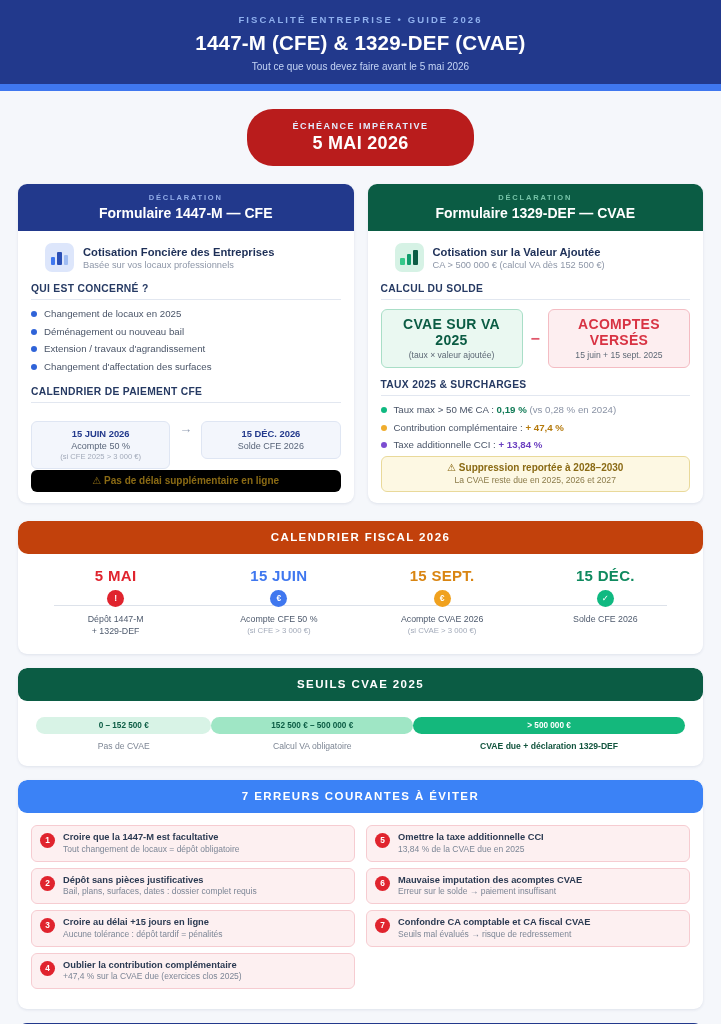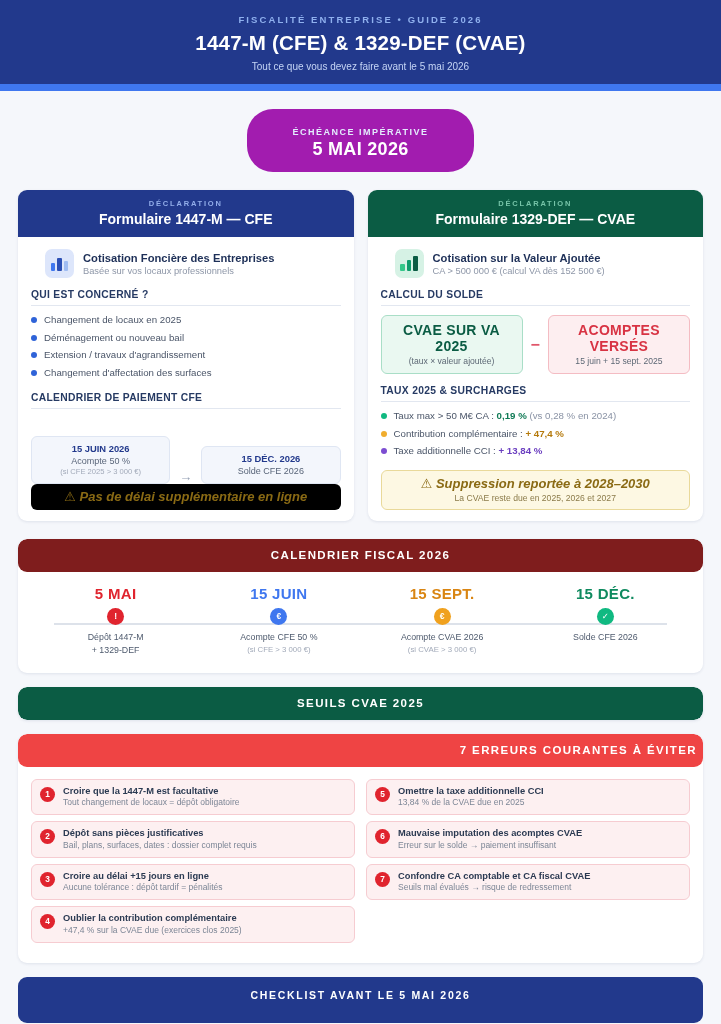--- a/index.html
+++ b/index.html
@@ -14,22 +14,22 @@
   
   .hdr { background: #22398c; padding: 14px 20px 12px; text-align: center; }
   .hdr-kicker { font-size: 9.5px; font-weight: bold; letter-spacing: 2.1px; color: #8fb0ee; }
   .hdr-title { font-size: 20.5px; font-weight: bold; color: #ffffff; margin-top: 6px; letter-spacing: .2px; }
   .hdr-sub { font-size: 10px; color: #c4d4f5; margin-top: 6px; }
   .accent-bar { height: 7px; background: #3f77ef; }
 
   
   .pill-wrap { text-align: center; padding: 18px 0 14px; }
   .pill {
-    display: inline-block; background: #a21caf; border-radius: 26px;
-    padding: 18px 46px 12px; color: #fff;
+    display: inline-block; background: #b91c1c; border-radius: 26px;
+    padding: 12px 46px 12px; color: #fff;
   }
   .pill-kicker { font-size: 9px; font-weight: bold; letter-spacing: 1.5px; color: #e3ecfd; }
   .pill-date { font-size: 18px; font-weight: bold; margin-top: 2px; letter-spacing: .3px; }
 
   
   .cards { display: flex; gap: 14px; padding: 4px 18px; }
   .card { flex: 1; border-radius: 9px; overflow: hidden; background: #fff;
           box-shadow: 0 1px 3px rgba(30,50,100,.10); display: flex; flex-direction: column; }
   .card-hd { padding: 9px 10px 10px; text-align: center; }
   .card-hd.cfe { background: #22398c; }
@@ -65,53 +65,53 @@
   .dot.blue { background: #2f63d8; }
   .dot.green { background: #10b981; }
   .dot.amber { background: #f0ad2e; }
   .dot.purple { background: #7c4dd1; }
   .bl .strong { font-weight: bold; }
   .strong.g { color: #0f7a55; }
   .strong.a { color: #b57a0c; }
   .strong.p { color: #6b3fc0; }
   .mut { color: #8a93a5; }
 
-  .pay-row { display: flex; align-items: flex-end; gap: 9px; margin-top: 20px; }
+  .pay-row { display: flex; align-items: flex-start; gap: 9px; margin-top: 11px; }
   .pay-box { flex: 1; background: #f3f6fc; border: 1px solid #dfe6f3; border-radius: 6px;
              padding: 6px 4px 7px; text-align: center; }
   .pay-d { font-size: 9.4px; font-weight: bold; color: #22398c; }
   .pay-l { font-size: 9px; color: #596579; margin-top: 2px; }
   .pay-s { font-size: 7.6px; color: #a2aab9; margin-top: 1px; }
   .arrow { font-size: 13px; color: #95a0b4; flex: none; }
 
   .calc-row { display: flex; align-items: center; gap: 8px; margin-top: 2px; margin-bottom: 11px; }
   .calc-box { flex: 1; border-radius: 6px; padding: 6px 4px 7px; text-align: center; }
   .calc-box.g { background: #eaf8f1; border: 1px solid #a9dec7; }
   .calc-box.r { background: #fdeef0; border: 1px solid #f4bcc3; }
   .calc-t { font-size: 14px; font-weight: bold; letter-spacing: .3px; }
   .calc-box.g .calc-t { color: #0b5c44; }
   .calc-box.r .calc-t { color: #d83343; }
   .calc-s { font-size: 8.6px; color: #5d6875; margin-top: 2px; }
   .minus { font-size: 16px; font-weight: bold; color: #e0566a; flex: none; }
 
   .note { border-radius: 6px; padding: 5px 6px 6px; text-align: center; margin: 0 0 11px; }
   .note.yellow-flat { background: #000000; }
   .note.yellow-box { background: #fdf8e3; border: 1px solid #e9d99a; }
-  .note-t { font-size: 13px; font-weight: bold; color: #8a6a14; font-style: italic; }
+  .note-t { font-size: 10px; font-weight: bold; color: #8a6a14; }
   .note-s { font-size: 8.6px; color: #8a7a49; margin-top: 2px; }
   .spacer { flex: 1; }
 
   
   .panel { margin: 14px 18px 0; background: #fff; border-radius: 9px;
            box-shadow: 0 1px 3px rgba(30,50,100,.10); overflow: hidden; }
   .panel-hd { text-align: center; padding: 10px 6px 11px; font-size: 11.5px;
               font-weight: bold; color: #fff; letter-spacing: 1.4px; border-radius: 9px; }
-  .panel-hd.navy { background: #7f1d1d; }
+  .panel-hd.navy { background: #c2410c; border-radius: 10px; }
   .panel-hd.green { background: #0b5c44; }
-  .panel-hd.red { background: #ef4444; text-align: right; }
+  .panel-hd.red { background: #3b82f6; }
 
   
   .tl { position: relative; padding: 13px 16px 16px; }
   .tl-line { position: absolute; left: 36px; right: 36px; top: 51px; height: 1.6px; background: #dde2ea; }
   .tl-items { display: flex; position: relative; }
   .tl-item { flex: 1; text-align: center; }
   .tl-date { font-size: 15px; font-weight: bold; letter-spacing: .3px; }
   .tl-item .circ { width: 17px; height: 17px; border-radius: 50%; margin: 6px auto 0;
                    color: #fff; font-size: 8.5px; font-weight: bold; line-height: 17px; }
   .tl-l1 { font-size: 8.8px; color: #4e5a6d; margin-top: 6px; line-height: 1.45; }
@@ -299,20 +299,32 @@
           <div class="tl-date" style="color:#0f8a5f">15 DÉC.</div>
           <div class="circ" style="background:#10b981">✓</div>
           <div class="tl-l1">Solde CFE 2026</div>
         </div>
       </div>
     </div>
   </div>
 
   <div class="panel">
     <div class="panel-hd green">SEUILS CVAE 2025</div>
+    <div class="seuils">
+      <div class="seuils-bar">
+        <div class="seg" style="flex:1;background:#d8f3e6;color:#0b5c44">0 – 152 500 €</div>
+        <div class="seg" style="flex:1.15;background:#9fe6c5;color:#0b5c44">152 500 € – 500 000 €</div>
+        <div class="seg" style="flex:1.55;background:#14b87c;color:#ffffff">&gt; 500 000 €</div>
+      </div>
+      <div class="seuils-lbls">
+        <div class="seg-lbl" style="flex:1;color:#7d8694">Pas de CVAE</div>
+        <div class="seg-lbl" style="flex:1.15;color:#7d8694">Calcul VA obligatoire</div>
+        <div class="seg-lbl" style="flex:1.55;color:#11543d;font-weight:bold">CVAE due + déclaration 1329-DEF</div>
+      </div>
+    </div>
   </div>
 
   <div class="panel">
     <div class="panel-hd red">7 ERREURS COURANTES À ÉVITER</div>
     <div class="err-body">
       <div class="err-col">
         <div class="err">
             <div class="err-n">1</div>
             <div>
               <div class="err-t">Croire que la 1447-M est facultative</div>

